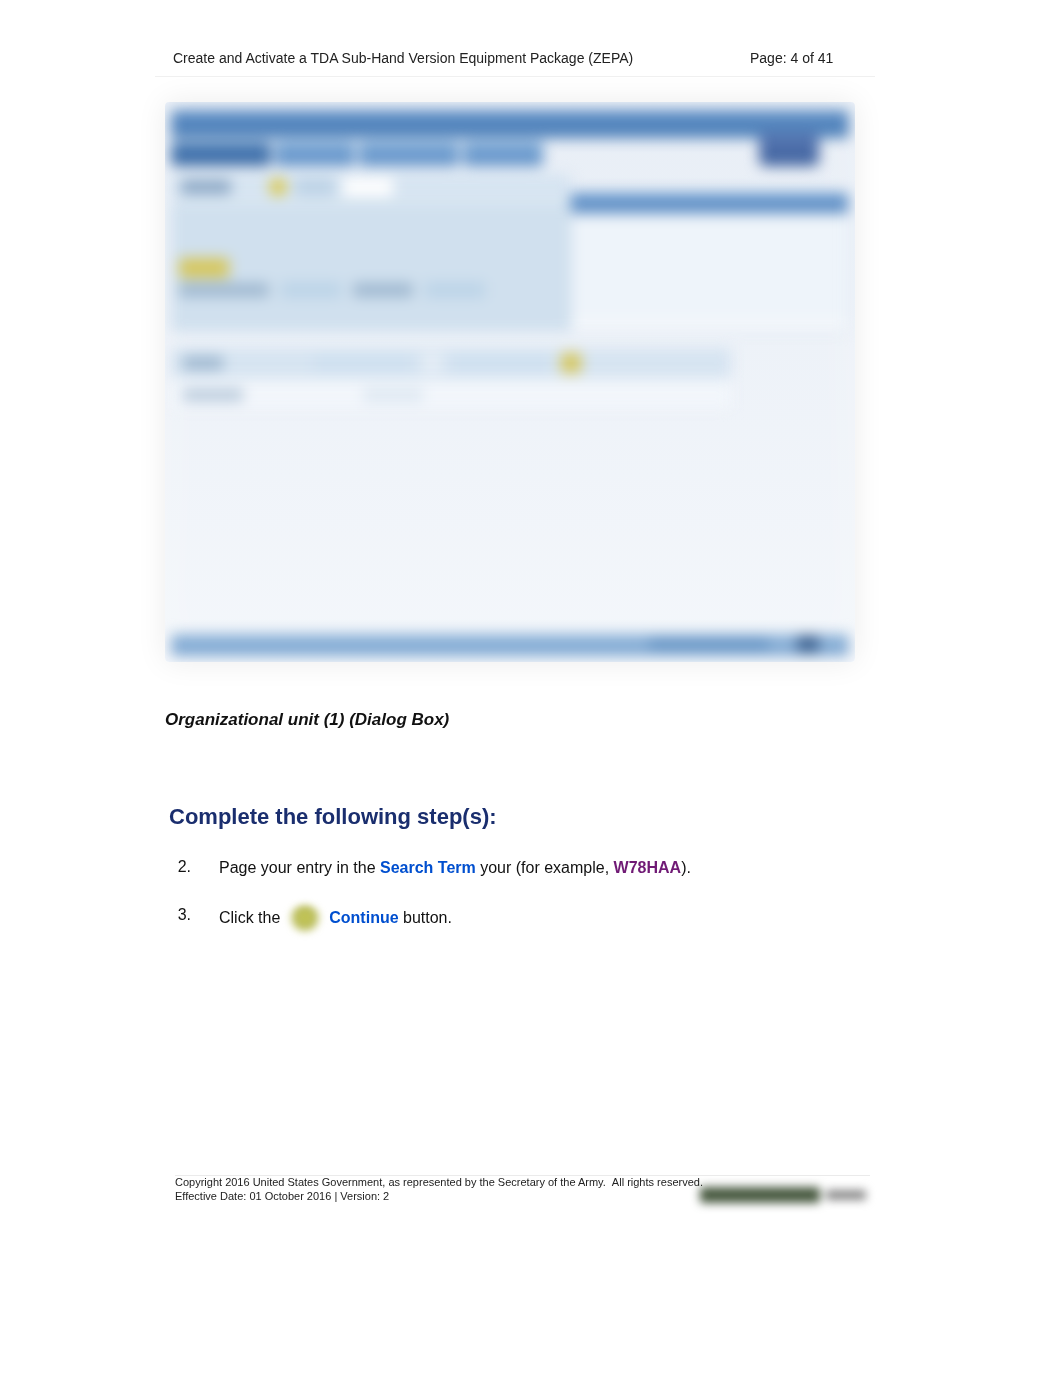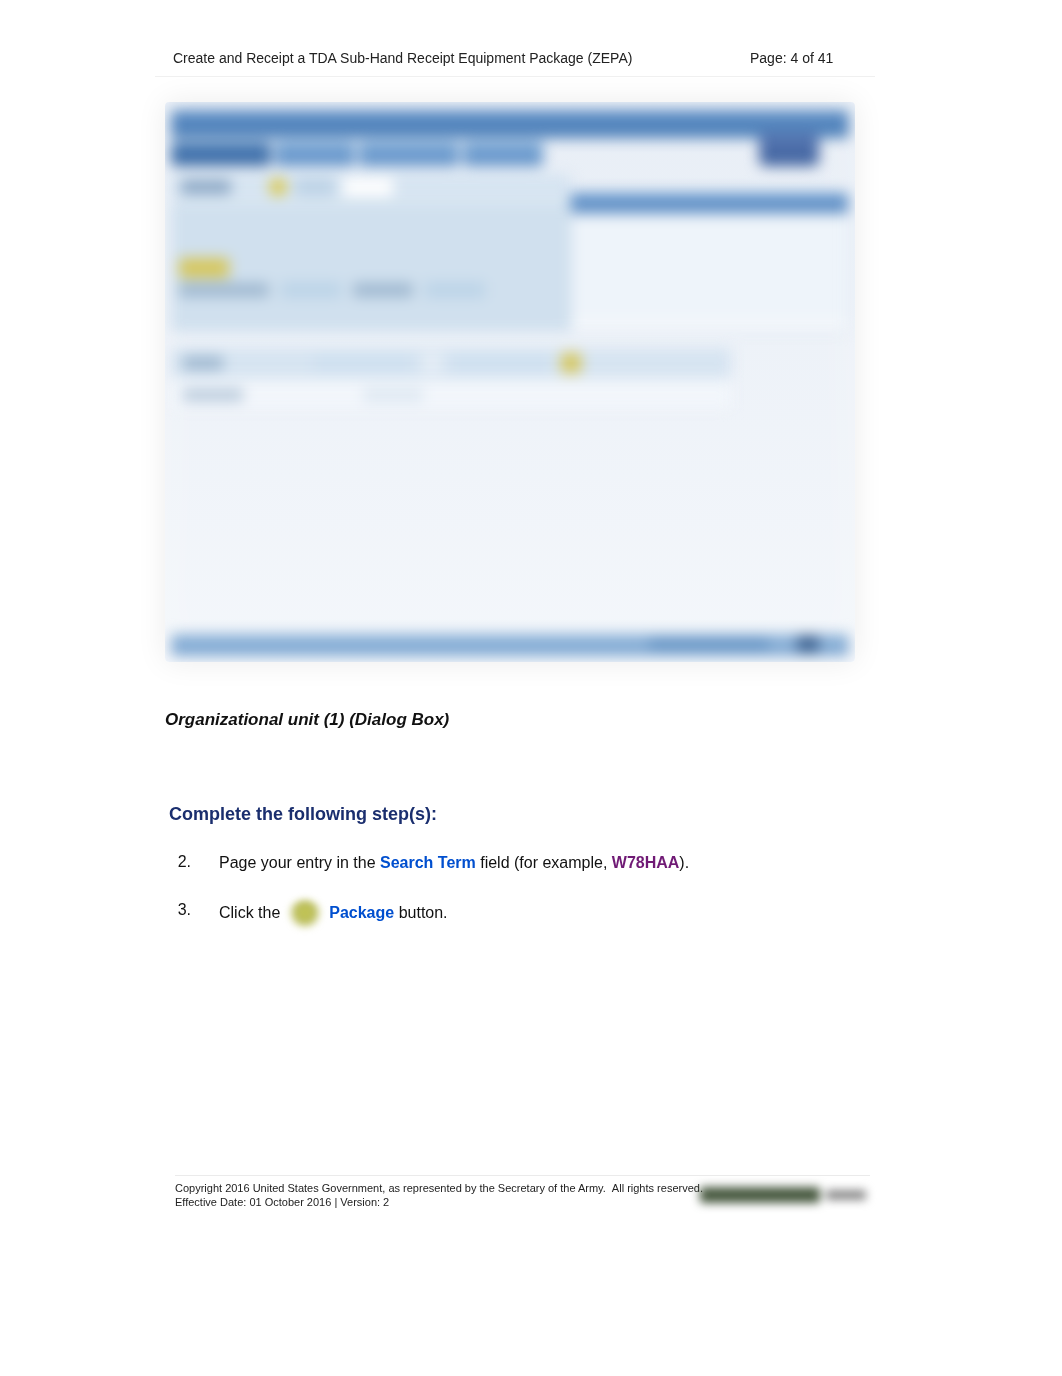--- a/index.html
+++ b/index.html
@@ -220,21 +220,21 @@
       font-weight: bold;
       font-size: 17px;
       color: #111;
       margin-top: 48px;
       margin-left: 10px;
       width: 690px;
     }
     .steps-heading {
       color: #1a2e6e;
       font-weight: bold;
-      font-size: 18px;
+      font-size: 22px;
       margin-top: 74px;
       margin-left: 14px;
     }
     .step-list {
       margin-top: 26px;
       margin-left: 18px;
     }
     .step-item {
       display: flex;
       gap: 28px;
@@ -277,21 +277,20 @@
       background: radial-gradient(circle at 50% 45%, #c7c957 0%, #b8bb56 35%, rgba(184,187,86,0) 72%);
       filter: blur(3px);
       border-radius: 50%;
     }
     .footer {
       position: absolute;
       left: 175px;
       top: 1175px;
       width: 695px;
       border-top: 1px solid rgba(0,0,0,0.08);
-      padding-top: 6px;
       font-size: 11px;
       color: #222;
     }
     .footer-line1 {
       display: flex;
       gap: 6px;
     }
     .footer-line2 {
       margin-top: 2px;
     }
@@ -312,21 +311,21 @@
     }
     .fl-txt1 { width: 120px; height: 16px; background: #4a5b42; border-radius: 3px; }
     .fl-txt2 { width: 40px; height: 10px; background: #8a8a8a; border-radius: 2px; }
   </style>
 </head>
 <body>
 
 <div class="page">
 
   <div class="header">
-    <div class="header-left">Create and Receipt a TDA Sub-Hand Receipt Equipment Package (ZEPA)</div>
+    <div class="header-left">Create and Activate a TDA Sub-Hand Version Equipment Package (ZEPA)</div>
     <div class="header-right">Page: 4 of 41</div>
   </div>
 
   <div class="screenshot-area">
     <div class="screenshot-blur">
       <div class="sb-topbar"></div>
       <div class="sb-tab-row">
         <div class="sb-tab sb-tab1"></div>
         <div class="sb-tab sb-tab2"></div>
         <div class="sb-tab sb-tab3"></div>
@@ -372,28 +371,28 @@
 
   <div class="caption">Organizational unit (1) (Dialog Box)</div>
 
   <div class="steps-heading">Complete the following step(s):</div>
 
   <div class="step-list">
 
     <div class="step-item">
       <div class="step-num">2.</div>
       <div class="step-body">
-        <span>Page your entry in the </span><span class="bold-blue">Search Term</span><span> field (for example, </span><span class="bold-red">W78HAA</span><span>).</span>
+        <span>Page your entry in the </span><span class="bold-blue">Search Term</span><span> your (for example, </span><span class="bold-red">W78HAA</span><span>).</span>
       </div>
     </div>
 
     <div class="step-item">
       <div class="step-num">3.</div>
       <div class="step-body">
-        <span>Click the </span><span class="inline-icon"><span class="inline-icon-blur"></span></span> <span class="bold-blue">Package</span><span> button.</span>
+        <span>Click the </span><span class="inline-icon"><span class="inline-icon-blur"></span></span> <span class="bold-blue">Continue</span><span> button.</span>
       </div>
     </div>
 
   </div>
 
 </div>
 
 <div class="footer">
   <div class="footer-line1">
     <span>Copyright 2016 United States Government, as represented by the Secretary of the Army.</span>

